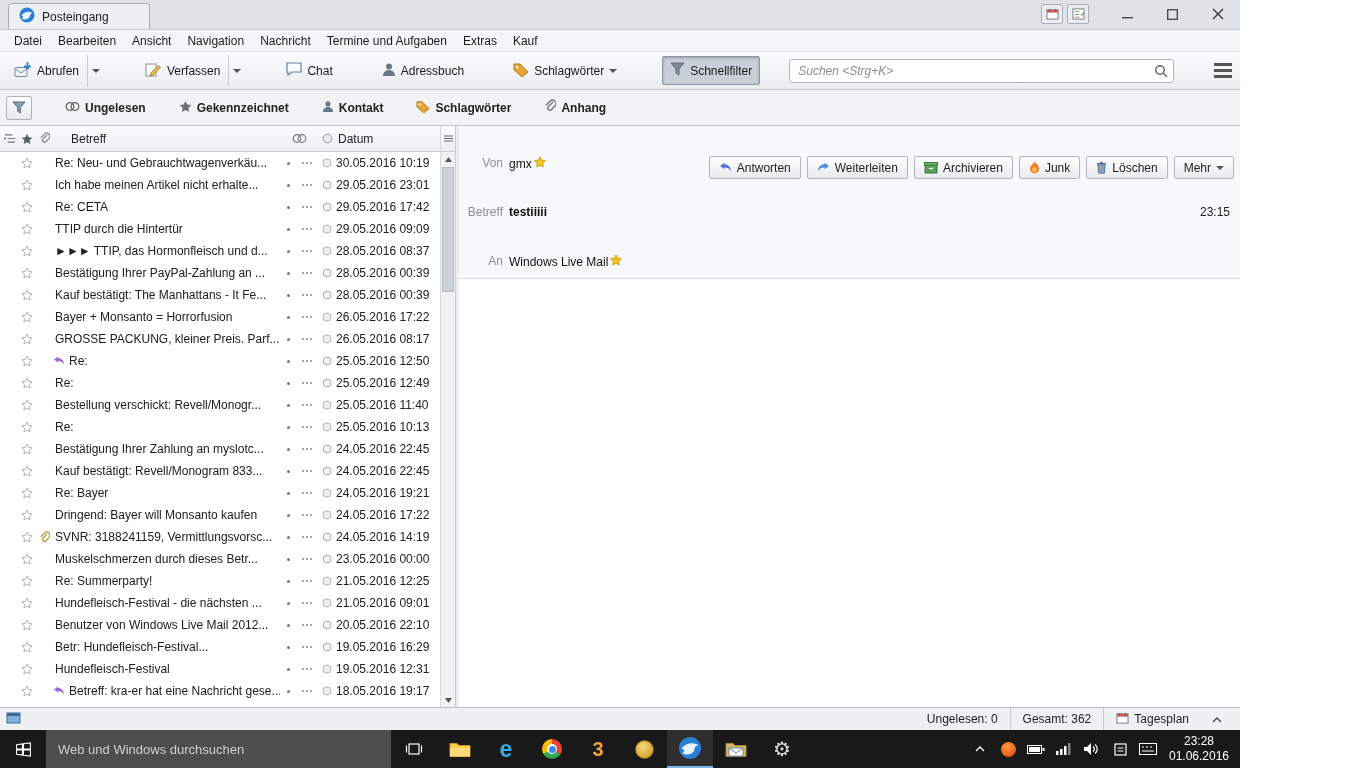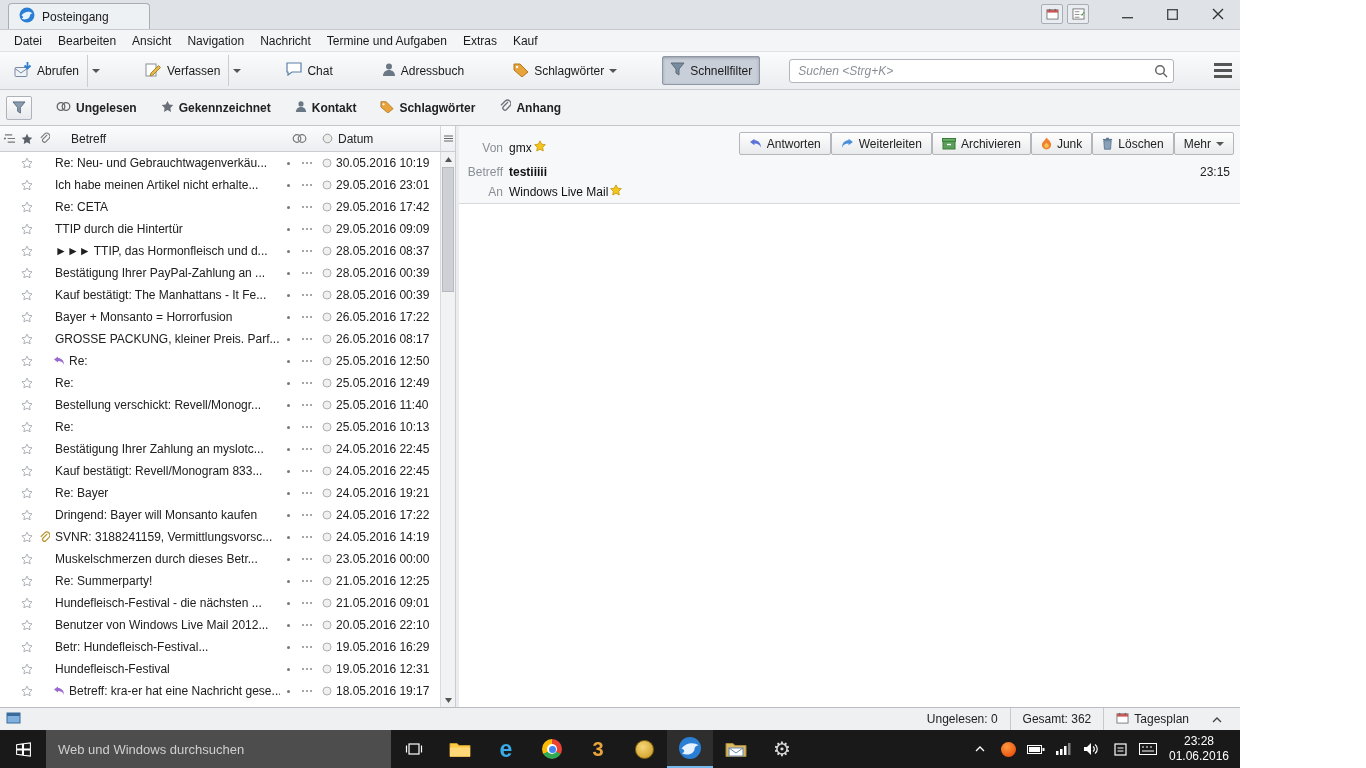--- a/index.html
+++ b/index.html
@@ -26,21 +26,21 @@
   .caret { width:0; height:0; border-left:4px solid transparent; border-right:4px solid transparent; border-top:4px solid #555; display:inline-block; }
   .pressed { background:#c9cfd9; border:1px solid #8e97a5; box-shadow:inset 0 1px 3px rgba(0,0,0,.25); }
   .searchbox { position:relative; margin-left:auto; width:512px; height:24px; }
   .searchbox input { width:100%; height:100%; border:1px solid #b2b6bc; border-radius:3px; padding:0 26px 0 8px; font-size:12px; font-family:"Liberation Sans",sans-serif; }
   .searchbox input::placeholder { font-style:italic; color:#8a8f96; }
   .searchbox .mag { position:absolute; right:6px; top:5px; }
   .appmenu { width:30px; height:26px; margin-left:8px; display:flex; flex-direction:column; justify-content:center; gap:3px; align-items:center; }
   .appmenu i { width:18px; height:3px; background:#555; display:block; }
 
   
-  .qfbar { height:36px; background:#f2f3f5; display:flex; align-items:center; padding:0 6px; gap:24px; border-bottom:1px solid #c3c7cc; }
+  .qfbar { height:36px; background:#f2f3f5; display:flex; align-items:center; padding:0 6px; gap:33px; border-bottom:1px solid #c3c7cc; }
   .qf-pin { width:26px; height:24px; border:1px solid #aeb3b9; border-radius:2px; background:linear-gradient(#fdfdfd,#e7e9ec); display:flex; align-items:center; justify-content:center; }
   .qf-toggle { display:flex; align-items:center; gap:5px; font-weight:bold; color:#222; }
   .qfsearch { position:relative; margin-left:auto; width:612px; height:23px; margin-right:2px; }
   .qfsearch input { width:100%; height:100%; border:1px solid #b2b6bc; border-radius:12px; padding:0 28px 0 12px; font-size:12px; font-family:"Liberation Sans",sans-serif; }
   .qfsearch input::placeholder { font-style:italic; color:#7b8087; }
   .qfsearch .mag { position:absolute; right:8px; top:4px; }
 
   
   .main { display:flex; height:581px; }
   .threadpane { position:relative; width:456px; border-right:1px solid #c9ccd0; }
@@ -67,24 +67,24 @@
   .r-date { width:104px; text-align:left; padding-right:8px; color:#202020; }
 
   .vscroll { position:absolute; top:26px; right:0; bottom:0; width:15px; background:#f1f2f4; border-left:1px solid #d8dadd; }
   .sb-arrow { height:14px; display:flex; align-items:center; justify-content:center; }
   .sb-thumb { position:absolute; top:15px; left:1px; right:1px; height:125px; background:#cdd0d4; border:1px solid #b7babf; }
   .sb-arrow.down { position:absolute; bottom:0; left:0; right:0; }
 
   .splitter { width:3px; background:#ececee; }
   .messagepane { flex:1; display:flex; flex-direction:column; background:#fff; }
   .msgheader { background:#f7f8fa; padding-top:5px; border-bottom:1px solid #d6d8db; }
-  .hrow { display:flex; align-items:flex-end; min-height:24px; }
+  .hrow { display:flex; align-items:flex-start; min-height:24px;margin-top:25px; }
   .hlabel { width:44px; text-align:right; color:#8a8f96; flex:none; }
   .hval { margin-left:6px; display:flex; align-items:center; gap:2px; color:#111; }
-  .actions { margin-left:auto; display:flex; padding-right:6px; }
+  .actions { margin-left:auto; display:flex; gap:6px; padding-right:6px; }
   .abtn { display:flex; align-items:center; gap:5px; height:23px; padding:0 9px; border:1px solid #b3b6bb; border-radius:2px; background:linear-gradient(#fefefe,#e9eaec); font-size:12px; color:#222; white-space:nowrap; }
   .msgtime { margin-left:auto; padding-right:10px; color:#222; }
   .msgbody { flex:1; background:#fff; }
   .bold { font-weight:bold; }
 
   
   .statusbar { height:23px; background:#eef0f2; border-top:1px solid #b9bdc2; display:flex; align-items:center; padding:0 6px; color:#222; }
   .sb-right { margin-left:auto; display:flex; align-items:center; height:100%; }
   .sb-cell { padding:0 12px; display:flex; align-items:center; gap:5px; height:100%; }
   .sb-border { border-left:1px solid #c6cace; }

